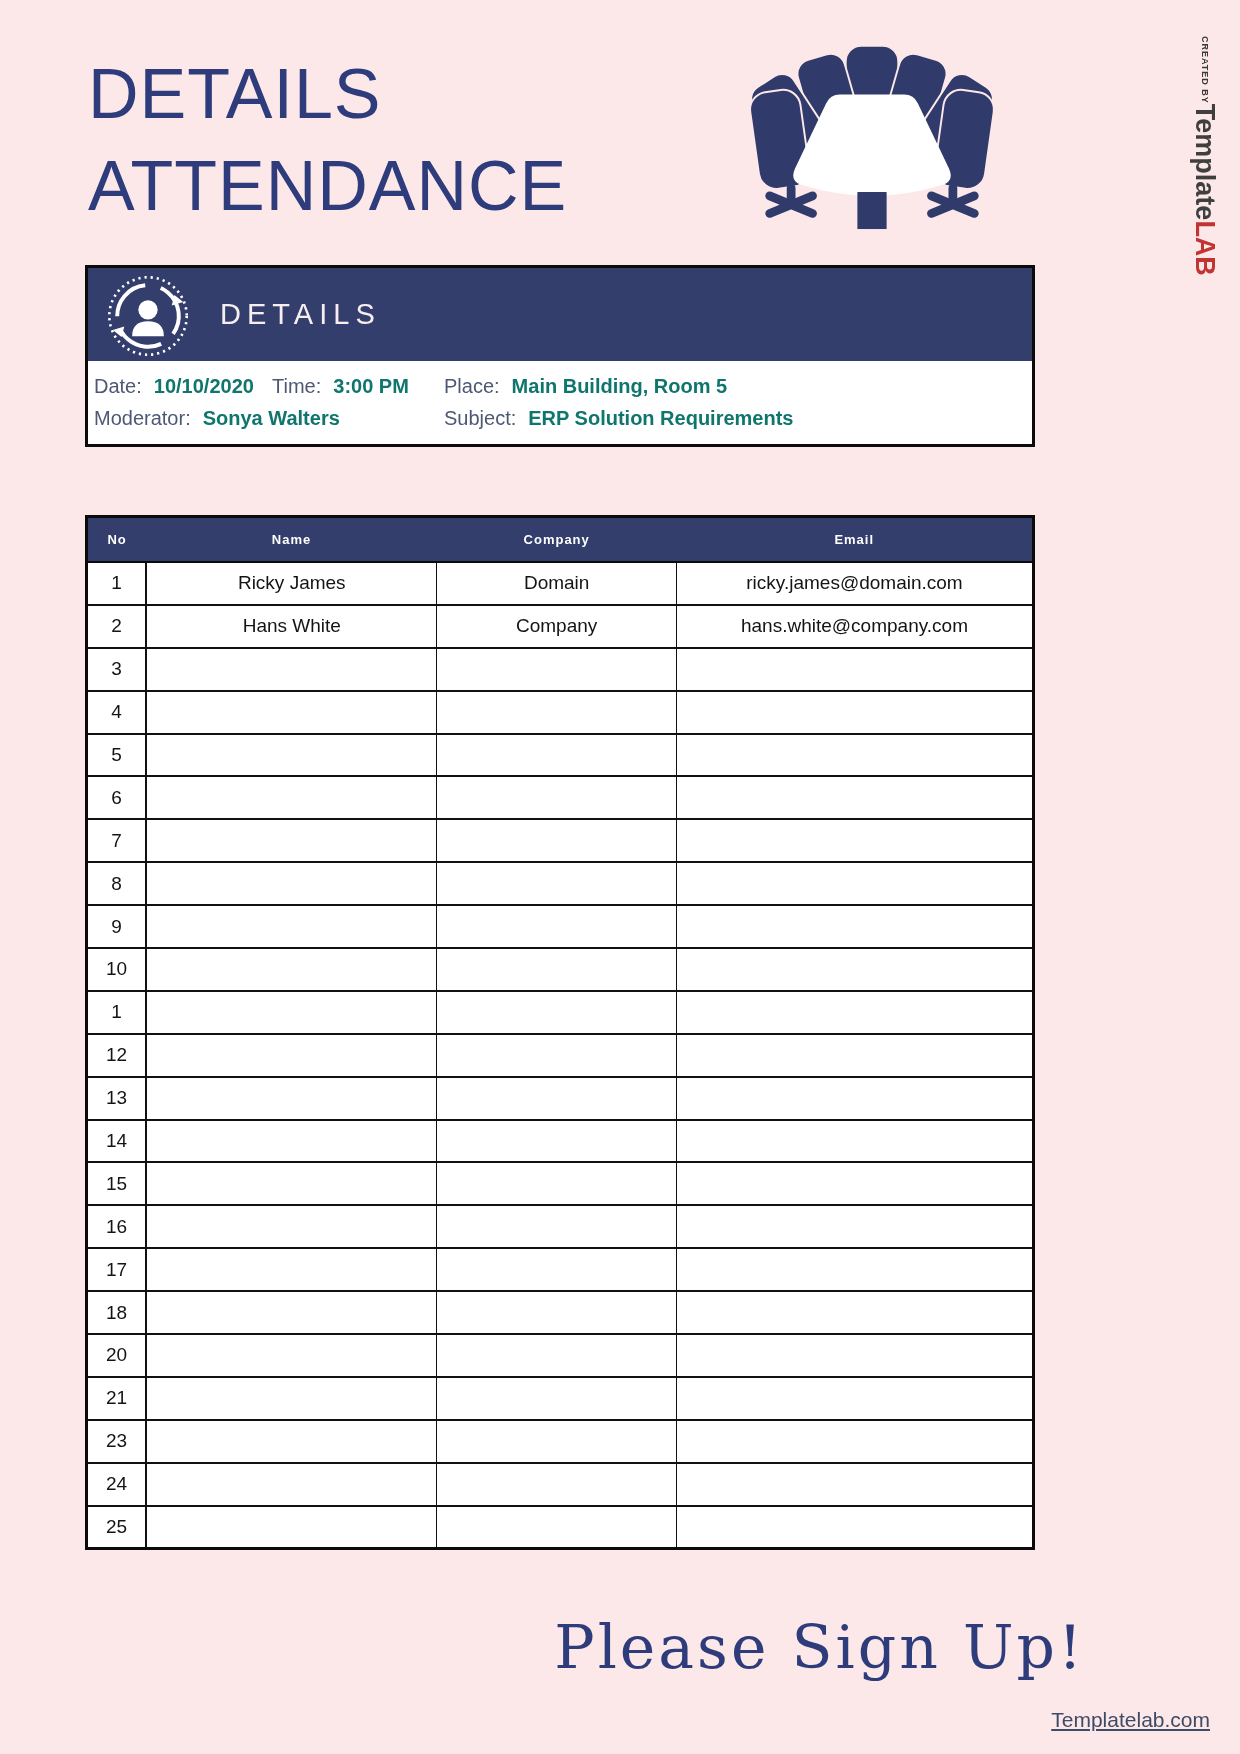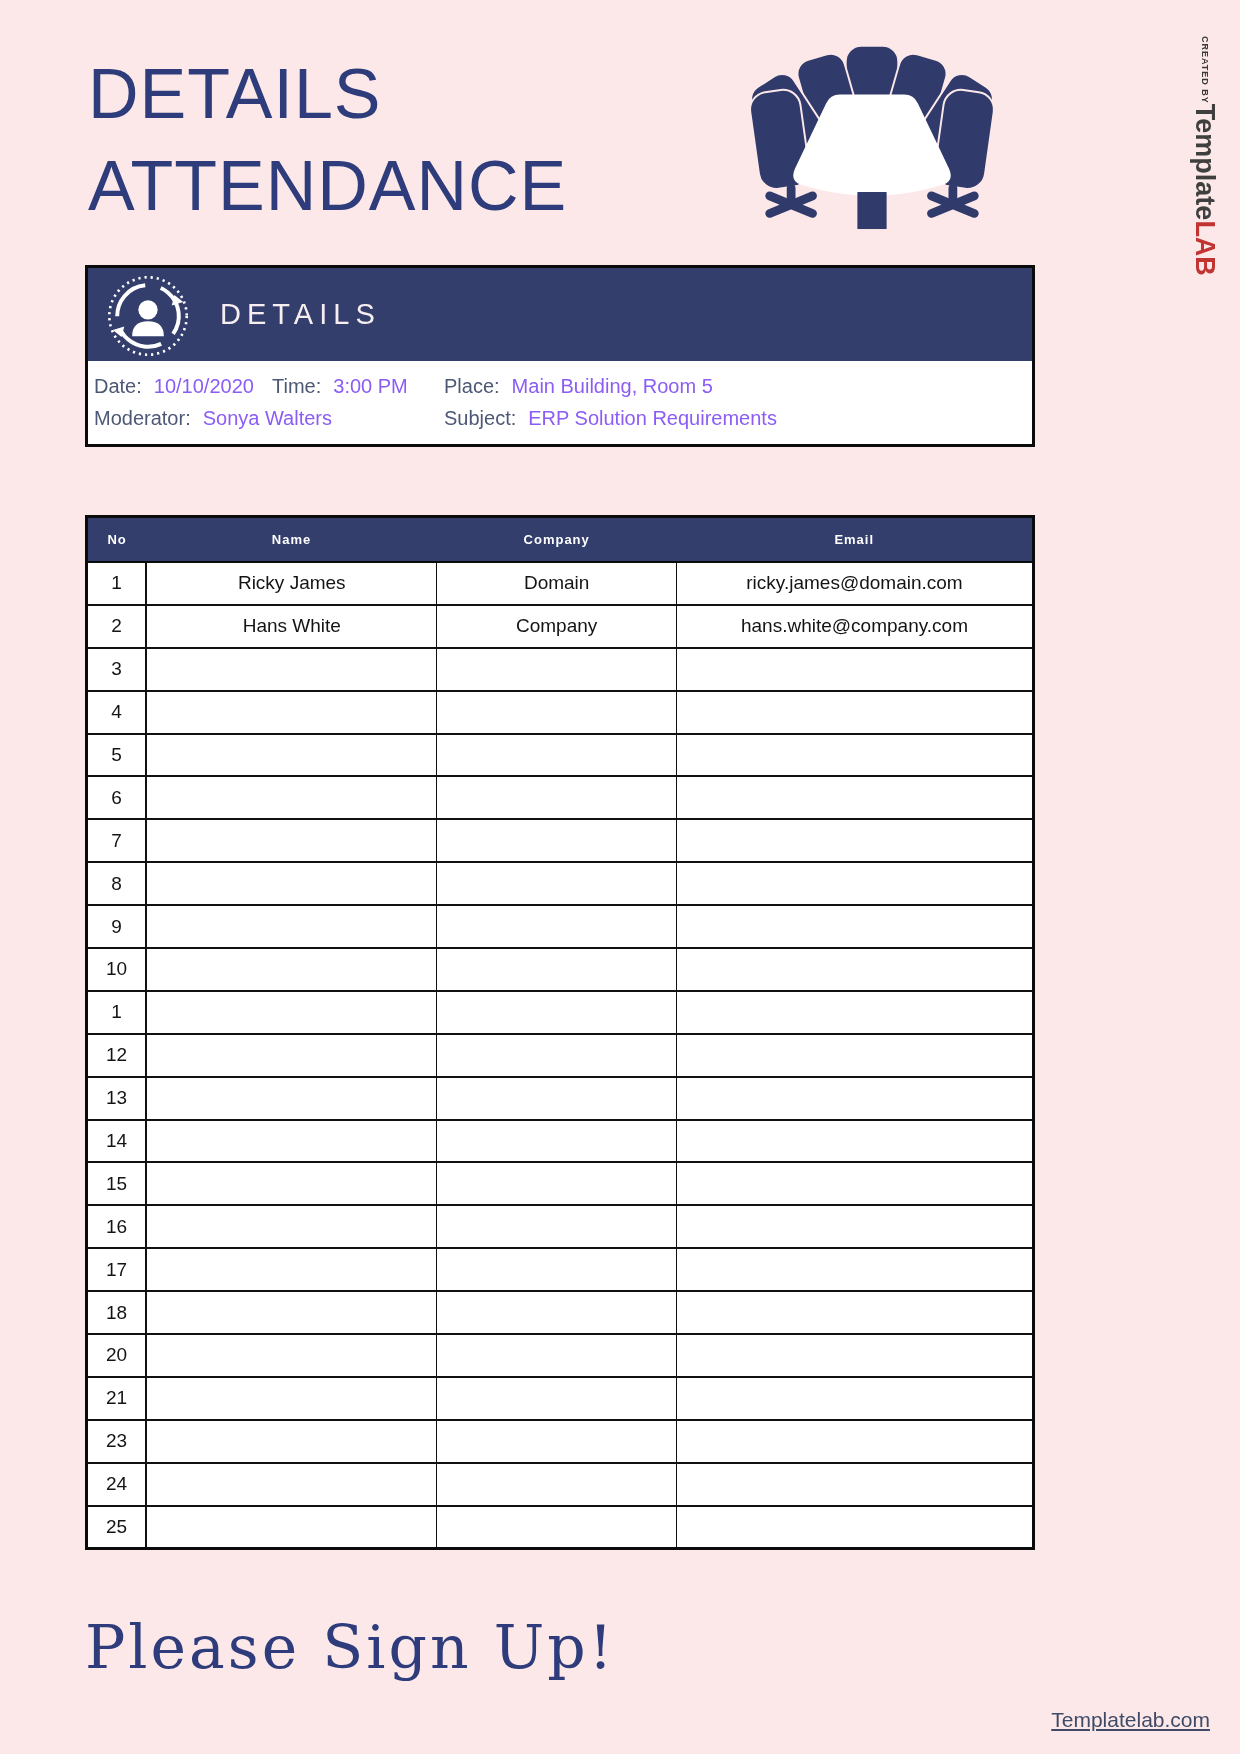--- a/index.html
+++ b/index.html
@@ -38,21 +38,21 @@
     display:flex;align-items:center;
   }
   .details-badge{position:absolute;left:16px;top:4px;width:88px;height:88px;}
   .details-title{
     margin-left:132px;color:#f7eef0;font-size:29px;letter-spacing:6px;
   }
   .details-fields{padding:9px 6px 10px 6px;}
   .detail-row{display:flex;align-items:center;height:32px;font-size:20px;}
   .detail-field{display:flex;align-items:baseline;white-space:nowrap;}
   .detail-label{color:#4d5875;}
-  .detail-value{color:#8b5cf6;font-weight:normal;margin-left:12px;}
+  .detail-value{color:#0f766e;font-weight:bold;margin-left:12px;}
   .detail-row-1 .detail-field:nth-child(1){width:178px;}
   .detail-row-1 .detail-field:nth-child(2){width:172px;}
   .detail-row-2 .detail-field:nth-child(1){width:350px;}
   
   .attendance-table{
     position:absolute;left:85px;top:515px;width:950px;
     border-collapse:collapse;table-layout:fixed;
     border:3px solid #0b0b0b;
   }
   .attendance-table col.c-no{width:6.3%;}
@@ -70,21 +70,21 @@
     font-size:19px;color:#141414;text-align:center;
     border:1.4px solid #111111;
     border-top-width:2.2px;border-bottom-width:2.2px;
     overflow:hidden;white-space:nowrap;
   }
   .attendance-table td:first-child{border-left:none;border-right-width:2.2px;}
   .attendance-table td:last-child{border-right:none;}
   
   .signup-text{
     position:absolute;left:85px;top:1612px;width:1000px;
-    text-align:left;
+    text-align:right;
     font-family:"DejaVu Serif",serif;
     font-size:60px;letter-spacing:3px;
     color:#2e3c7c;
   }
   .footer-link{
     position:absolute;right:30px;top:1708px;
     font-size:21px;color:#3f4b66;text-decoration:underline;
     cursor:pointer;
   }
 </style>

